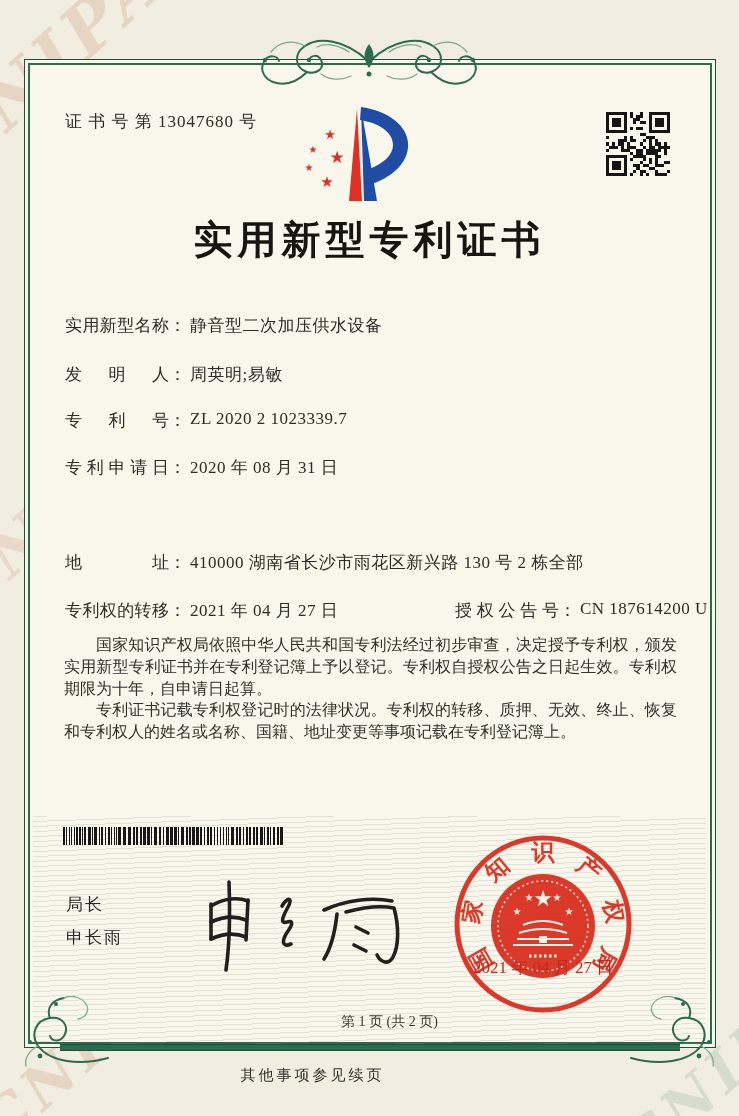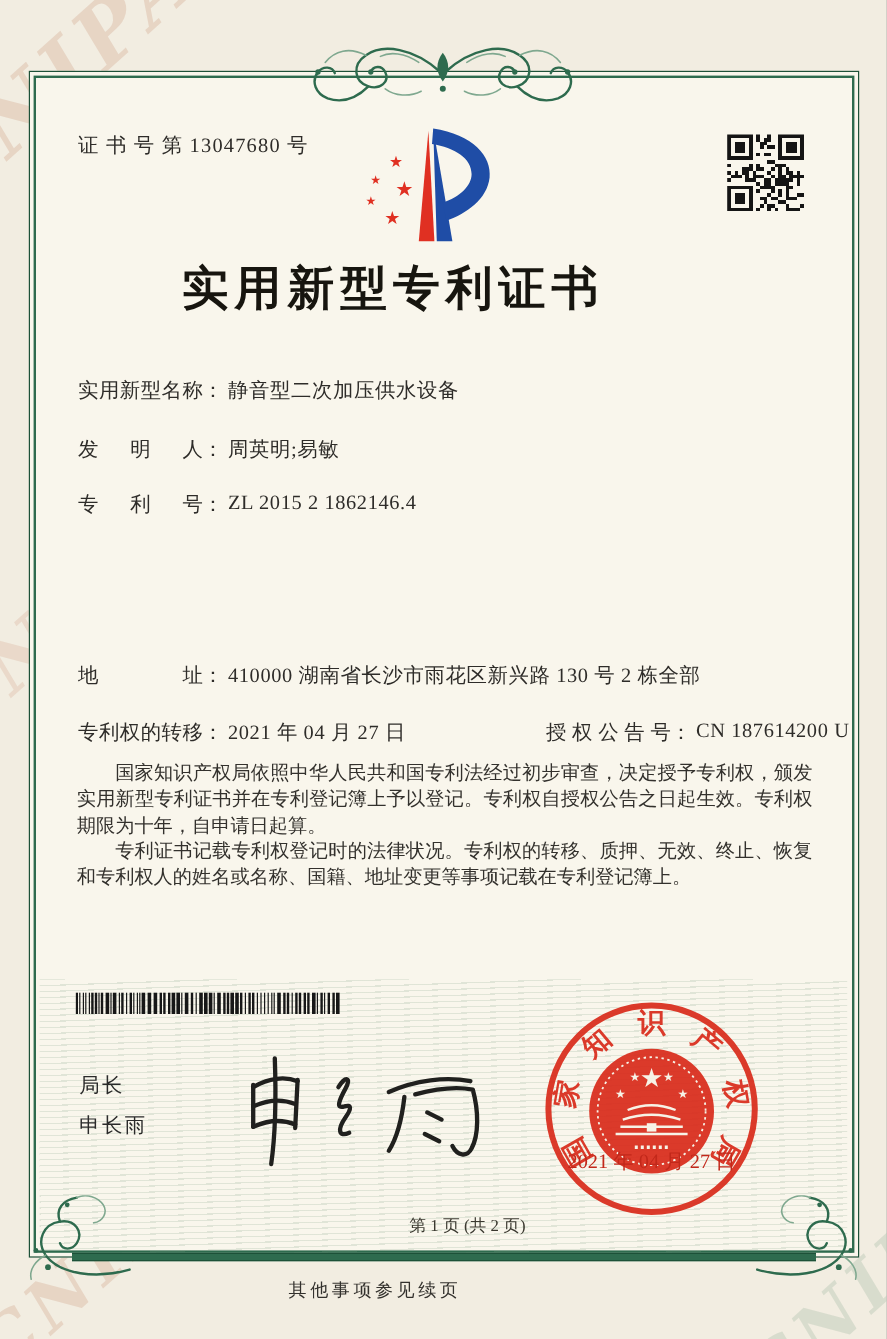--- a/index.html
+++ b/index.html
@@ -27,21 +27,21 @@
   .corner-ornament{position:absolute;z-index:4;}
   .co-left{left:20px;top:996px;}
   .co-right{left:629px;top:996px;transform:scaleX(-1);}
   .bottom-line{position:absolute;left:60px;top:1044px;width:620px;height:5px;background:var(--green);
     border-top:1px solid var(--green-dark);border-bottom:1px solid var(--green-dark);z-index:4;}
   .content{position:absolute;inset:0;z-index:5;}
   .cert-no{position:absolute;left:65px;top:110px;font-size:17px;color:var(--ink);letter-spacing:1px;}
   .logo{position:absolute;left:300px;top:103px;}
   .qr{position:absolute;left:606px;top:112px;}
   .title{position:absolute;left:0;top:213px;width:655px;text-align:center;font-size:39px;font-weight:bold;
-    color:#17150f;letter-spacing:5px;}
+    color:#17150f;letter-spacing:5px;padding-left:42px;}
   .field{position:absolute;left:65px;width:630px;font-size:17px;color:var(--ink);white-space:nowrap;}
   .flabel{display:inline-block;width:104px;text-align:justify;text-align-last:justify;vertical-align:top;}
   .colon{display:inline-block;vertical-align:top;margin-right:4px;}
   .fvalue{display:inline-block;vertical-align:top;letter-spacing:0.5px;}
   .pair2{position:absolute;left:390px;top:0;}
   .body-text{position:absolute;left:64px;top:634px;width:613px;font-size:16px;line-height:21.8px;
     color:#33312d;text-align:justify;}
   .body-text p{margin:0;text-indent:2em;}
   .barcode{position:absolute;left:63px;top:827px;}
   .signer-title{position:absolute;left:66px;top:893px;font-size:17px;color:#2a2a2a;letter-spacing:2px;}
@@ -256,21 +256,24 @@
 
     <div class="title">实用新型专利证书</div>
 
     <div class="field" style="top:314px">
       <span class="flabel">实用新型名称</span><span class="colon">：</span><span class="fvalue">静音型二次加压供水设备</span>
     </div>
     <div class="field" style="top:363px">
       <span class="flabel">发明人</span><span class="colon">：</span><span class="fvalue">周英明;易敏</span>
     </div>
     <div class="field" style="top:409px">
-      <span class="flabel">专利号</span><span class="colon">：</span><span class="fvalue">ZL 2015 2 1862146.4</span>
+      <span class="flabel">专利号</span><span class="colon">：</span><span class="fvalue">ZL 2020 2 1023339.7</span>
+    </div>
+    <div class="field" style="top:456px">
+      <span class="flabel">专利申请日</span><span class="colon">：</span><span class="fvalue">2020 年 08 月 31 日</span>
     </div>
     <div class="field" style="top:551px">
       <span class="flabel">地址</span><span class="colon">：</span><span class="fvalue">410000 湖南省长沙市雨花区新兴路 130 号 2 栋全部</span>
     </div>
     <div class="field" style="top:599px">
       <span class="flabel">专利权的转移</span><span class="colon">：</span><span class="fvalue">2021 年 04 月 27 日</span>
       <span class="pair2">
         <span class="flabel">授权公告号</span><span class="colon">：</span><span class="fvalue">CN 187614200 U</span>
       </span>
     </div>

